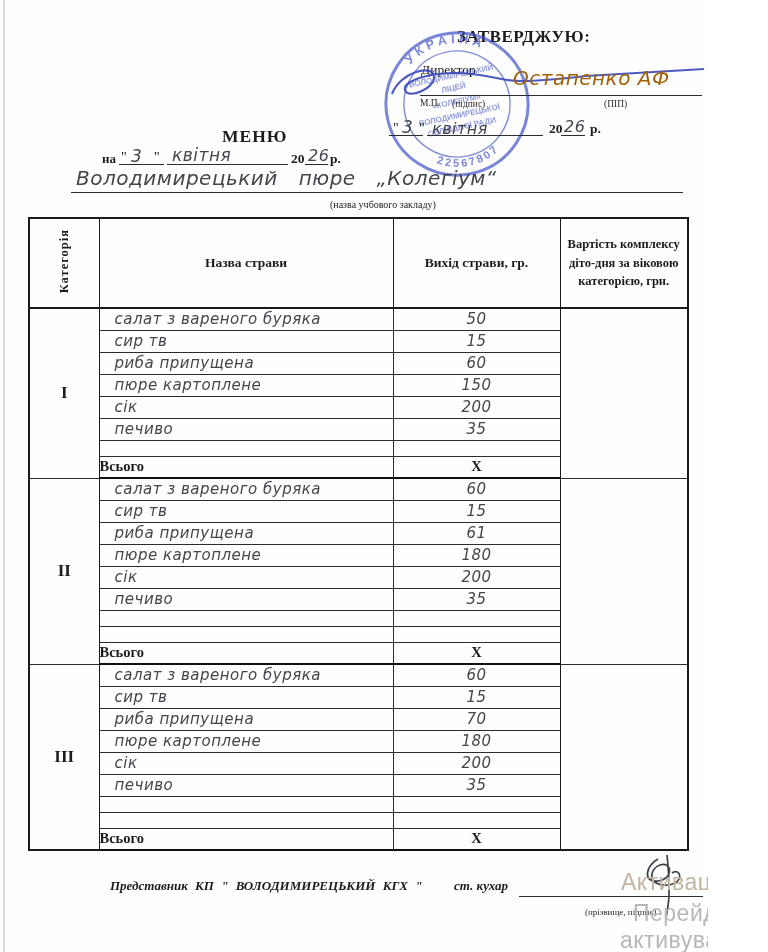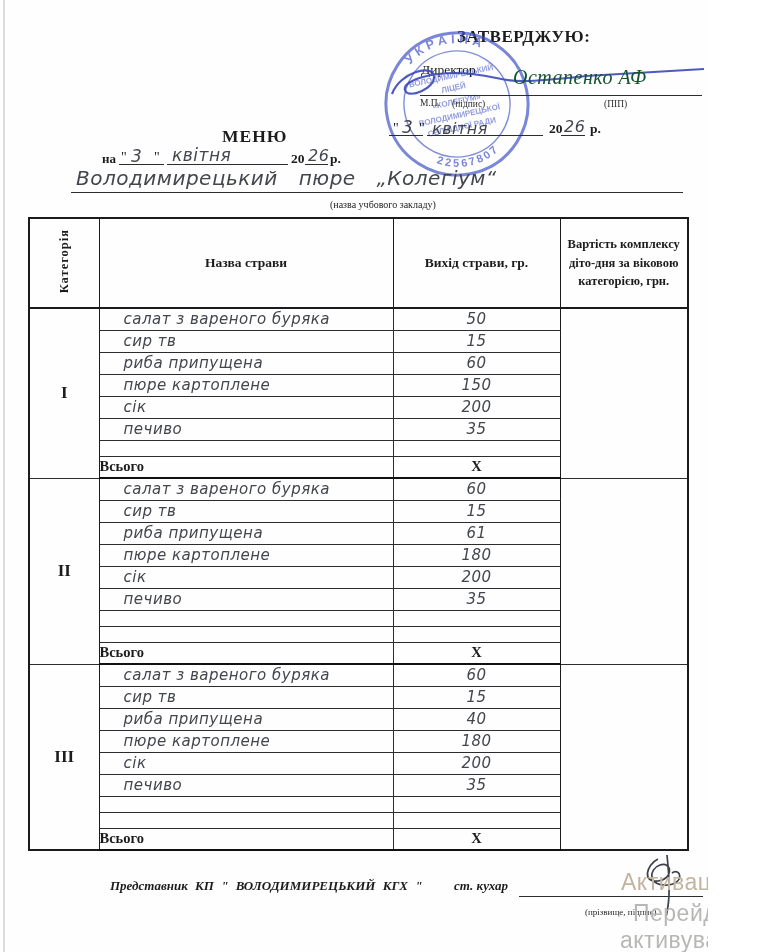--- a/index.html
+++ b/index.html
@@ -6,21 +6,21 @@
   html,body { width:768px; height:952px; background:#ffffff; }
   .page { position:relative; width:708px; height:952px; background:#fefefe; overflow:hidden;
           font-family:"Liberation Serif", serif; color:#1c1c1c; }
   .abs { position:absolute; }
 
   
   .edge-line { position:absolute; left:3px; top:0; width:1.5px; height:952px; background:#dcdcdc; }
 
   
   .hand { font-family:"DejaVu Sans", sans-serif; font-style:italic; color:#43464c; letter-spacing:0.5px; }
-  .bluehand { color:#14532d;font-family:Liberation Serif, serif; }
+  .bluehand { color:#a16207; }
   .cap { font-size:9.5px; color:#2a2a2a; }
 
   
   .uline { position:absolute; height:1.3px; background:#2d2d2d; }
 
   
   .approve-title { left:457px; top:27px; font-size:17px; font-weight:bold; letter-spacing:0.5px; }
   .director-label { left:421px; top:62px; font-size:13.5px; }
   .stamp { left:381px; top:28px; width:152px; height:152px; transform:rotate(-12deg); opacity:0.82; }
   .flourish { left:386px; top:60px; }
@@ -51,21 +51,21 @@
               font-size:12.5px; font-weight:bold; letter-spacing:1px; }
   .th-dish { border-right:1.6px solid #1b1b1b; font-size:13.5px; }
   .th-weight { border-right:1.9px solid #1b1b1b; font-size:13.5px; }
   .th-cost { font-size:12.5px; line-height:1.5; padding:0 3px; }
   .dish-row td { height:22px; border-bottom:1.15px solid #2c2c2c; }
   .empty-row td { height:16px; border-bottom:1.15px solid #2c2c2c; }
   .total-row td { height:22px; border-bottom:2.5px solid #111; }
   .cat-cell { border-right:1.6px solid #1b1b1b; border-bottom:2.5px solid #111;
               text-align:center; font-weight:bold; font-size:17px; vertical-align:middle; }
   .cost-cell { border-left:1.9px solid #1b1b1b; border-bottom:2.5px solid #111; }
-  .dish-name { padding-left:24px; font-size:15px; }
+  .dish-name { padding-left:15px; font-size:15px; }
   .dish-weight { text-align:center; font-size:15px; border-left:1.4px solid #2c2c2c; border-right:1.9px solid #1b1b1b; }
   .total-label { font-weight:bold; font-size:14.5px; padding-right:5px; font-family:"Liberation Serif", serif; font-style:normal; }
   .total-x { text-align:center; font-weight:bold; font-size:14.5px; border-left:1.4px solid #2c2c2c; border-right:1.9px solid #1b1b1b;
              font-family:"Liberation Serif", serif; font-style:normal; }
 
   
   .rep-text { left:110px; top:878px; font-size:13px; font-weight:bold; font-style:italic; word-spacing:4px; }
   .cook-label { left:454px; top:878px; font-size:13px; font-weight:bold; font-style:italic; }
   .cook-caption { left:585px; top:907px; font-size:9px; }
   .cook-sig { left:634px; top:853px; }
@@ -240,21 +240,21 @@
           <td class="dish-name hand">салат з вареного буряка</td>
           <td class="dish-weight hand">60</td>
           <td class="cost-cell" rowspan="9"></td>
         </tr>
         <tr class="dish-row">
           <td class="dish-name hand">сир тв</td>
           <td class="dish-weight hand">15</td>
         </tr>
         <tr class="dish-row">
           <td class="dish-name hand">риба припущена</td>
-          <td class="dish-weight hand">40</td>
+          <td class="dish-weight hand">70</td>
         </tr>
         <tr class="dish-row">
           <td class="dish-name hand">пюре картоплене</td>
           <td class="dish-weight hand">180</td>
         </tr>
         <tr class="dish-row">
           <td class="dish-name hand">сік</td>
           <td class="dish-weight hand">200</td>
         </tr>
         <tr class="dish-row">

